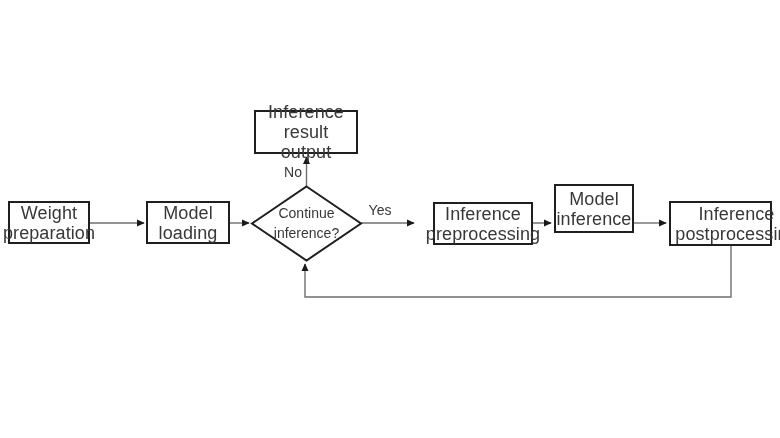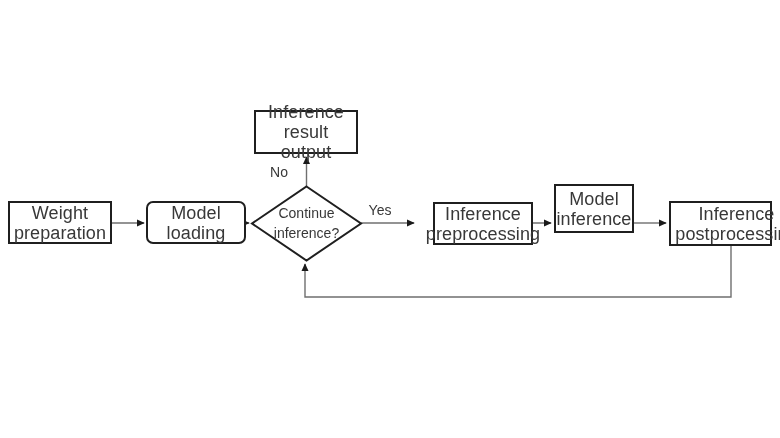--- a/index.html
+++ b/index.html
@@ -23,39 +23,39 @@
     border: 2px solid #1f1f1f;
     display: flex;
     align-items: center;
     justify-content: center;
     text-align: center;
     font-size: 18px;
     line-height: 20px;
     color: #383838;
     letter-spacing: 0.1px;
   }
-  .n-weight   { left: 8px;   top: 201px; width: 104px;  height: 43px; text-align: center; }
-  .n-loading  { left: 146px; top: 201px; width: 100px;  height: 43px; border-radius: 7px; }
+  .n-weight   { left: 8px;   top: 201px; width: 82px;  height: 43px; text-align: center; }
+  .n-loading  { left: 146px; top: 201px; width: 84px;  height: 43px; }
   .n-output   { left: 254px; top: 110px; width: 104px; height: 44px; }
   .n-preproc  { left: 417px; top: 202px; width: 100px; height: 43px; margin-left: 16px; }
   .n-inference{ left: 554px; top: 184px; width: 80px;  height: 49px; }
   .n-postproc { left: 669px; top: 201px; width: 103px; height: 45px; padding-left: 32px; }
   .diamond-label {
     position: absolute;
     left: 257px; top: 203px; width: 99px; height: 40px;
     display: flex; align-items: center; justify-content: center;
     text-align: center;
     font-size: 14px; line-height: 20px; color: #383838;
   }
   .edge-label {
     position: absolute;
     font-size: 14px; line-height: 16px; color: #383838;
     text-align: center;
   }
-  .lbl-no  { left: 264px; top: 164px; width: 30px; }
+  .lbl-no  { left: 278px; top: 164px; width: 30px; }
   .lbl-yes { left: 363px; top: 202px; width: 34px; }
 </style>
 </head>
 <body>
 
 <div class="canvas">
 
   <svg class="edge-layer" width="780" height="438" viewBox="0 0 780 438">
     <defs>
       <marker id="arrow" markerWidth="10" markerHeight="10" refX="7.2" refY="4" orient="auto" markerUnits="userSpaceOnUse">

